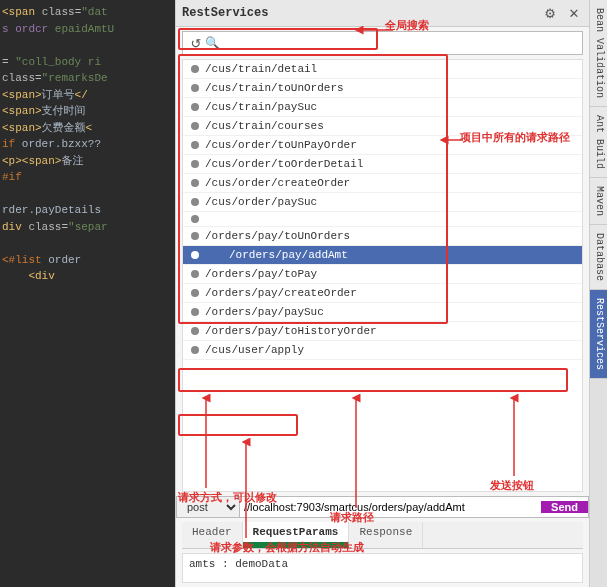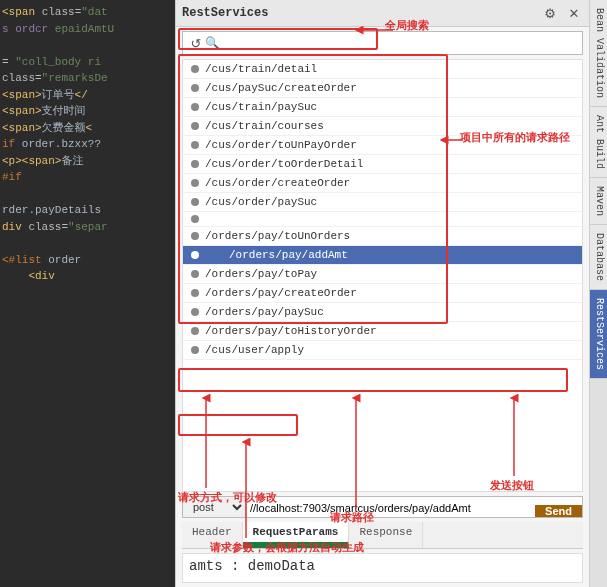--- a/index.html
+++ b/index.html
@@ -135,22 +135,22 @@
       margin-right: 6px;
       flex-shrink: 0;
     }
     .route-item.selected .route-dot {
       background: #fff;
     }
 
     
     .request-bar {
       display: flex;
-      align-items: flex-end;
-      margin: 4px 6px;
+      align-items: center;
+      margin: 4px 0;
       border: 1px solid #bbb;
       background: #fff;
     }
     .method-select {
       background: #f0f0f0;
       border: none;
       border-right: 1px solid #bbb;
       padding: 3px 6px;
       font-size: 11px;
       color: #333;
@@ -158,21 +158,21 @@
     }
     .url-input {
       flex: 1;
       border: none;
       outline: none;
       font-size: 11px;
       padding: 3px 4px;
       background: transparent;
     }
     .send-btn {
-      background: #a16207;
+      background: #a21caf;
       color: #fff;
       border: none;
       padding: 0 10px;
       font-size: 11px;
       cursor: pointer;
       font-weight: bold;
     }
 
     
     .tabs-bar {
@@ -195,21 +195,21 @@
       font-weight: bold;
       border-bottom: 6px solid #15803d;
     }
 
     
     .params-area {
       margin: 4px 6px;
       background: #fff;
       border: 1px solid #ddd;
       padding: 4px 6px;
-      font-size: 14px;
+      font-size: 11px;
       color: #333;
       min-height: 30px;
     }
 
     
     .annotations {
       position: absolute;
       top: 0;
       left: 0;
       width: 100%;
@@ -306,21 +306,21 @@
       <input type="text" style="width: 100%;" placeholder="">
     </div>
 
     <div class="routes-list">
       <div class="route-item">
         <div class="route-dot"></div>
         <span>/cus/train/detail</span>
       </div>
       <div class="route-item">
         <div class="route-dot"></div>
-        <span>/cus/paySuc/createOrder</span>
+        <span>/cus/train/toUnOrders</span>
       </div>
       <div class="route-item">
         <div class="route-dot"></div>
         <span>/cus/train/paySuc</span>
       </div>
       <div class="route-item">
         <div class="route-dot"></div>
         <span>/cus/train/courses</span>
       </div>
       <div class="route-item">

